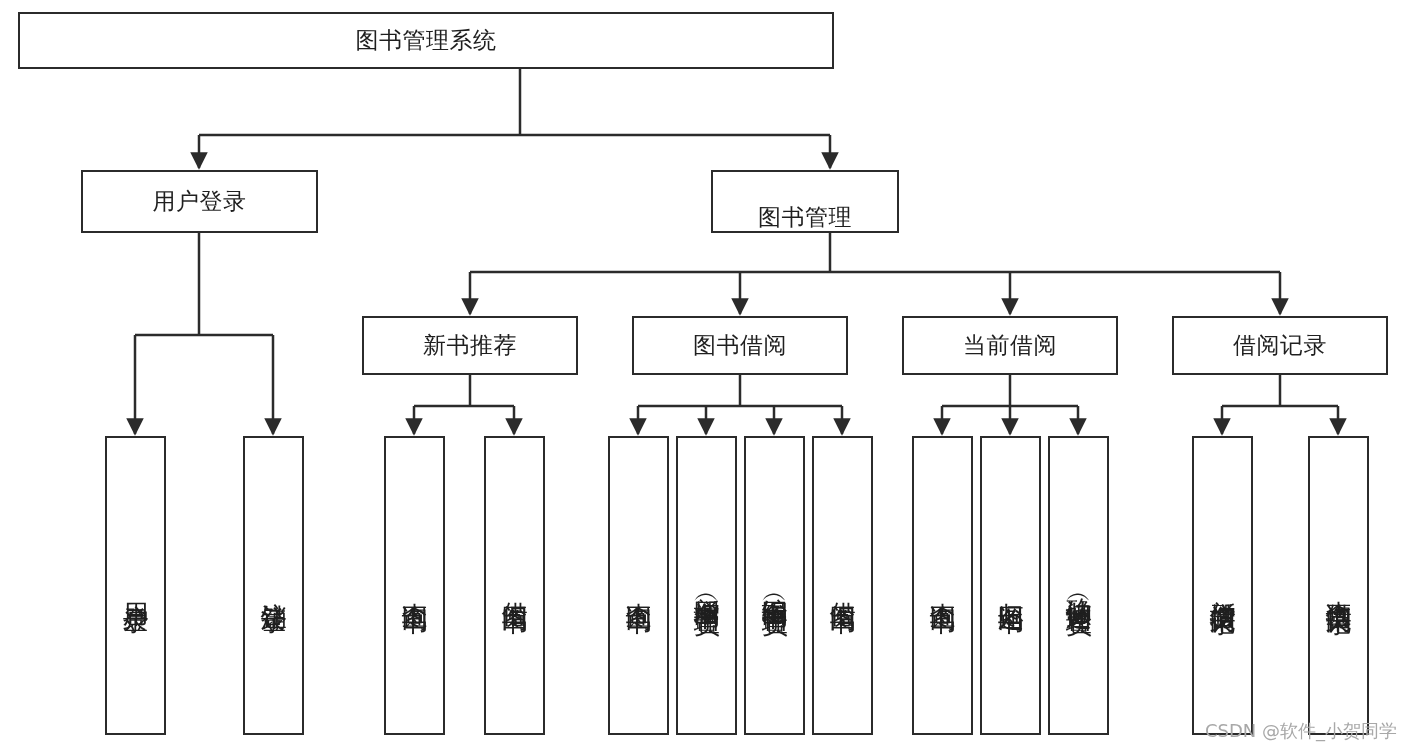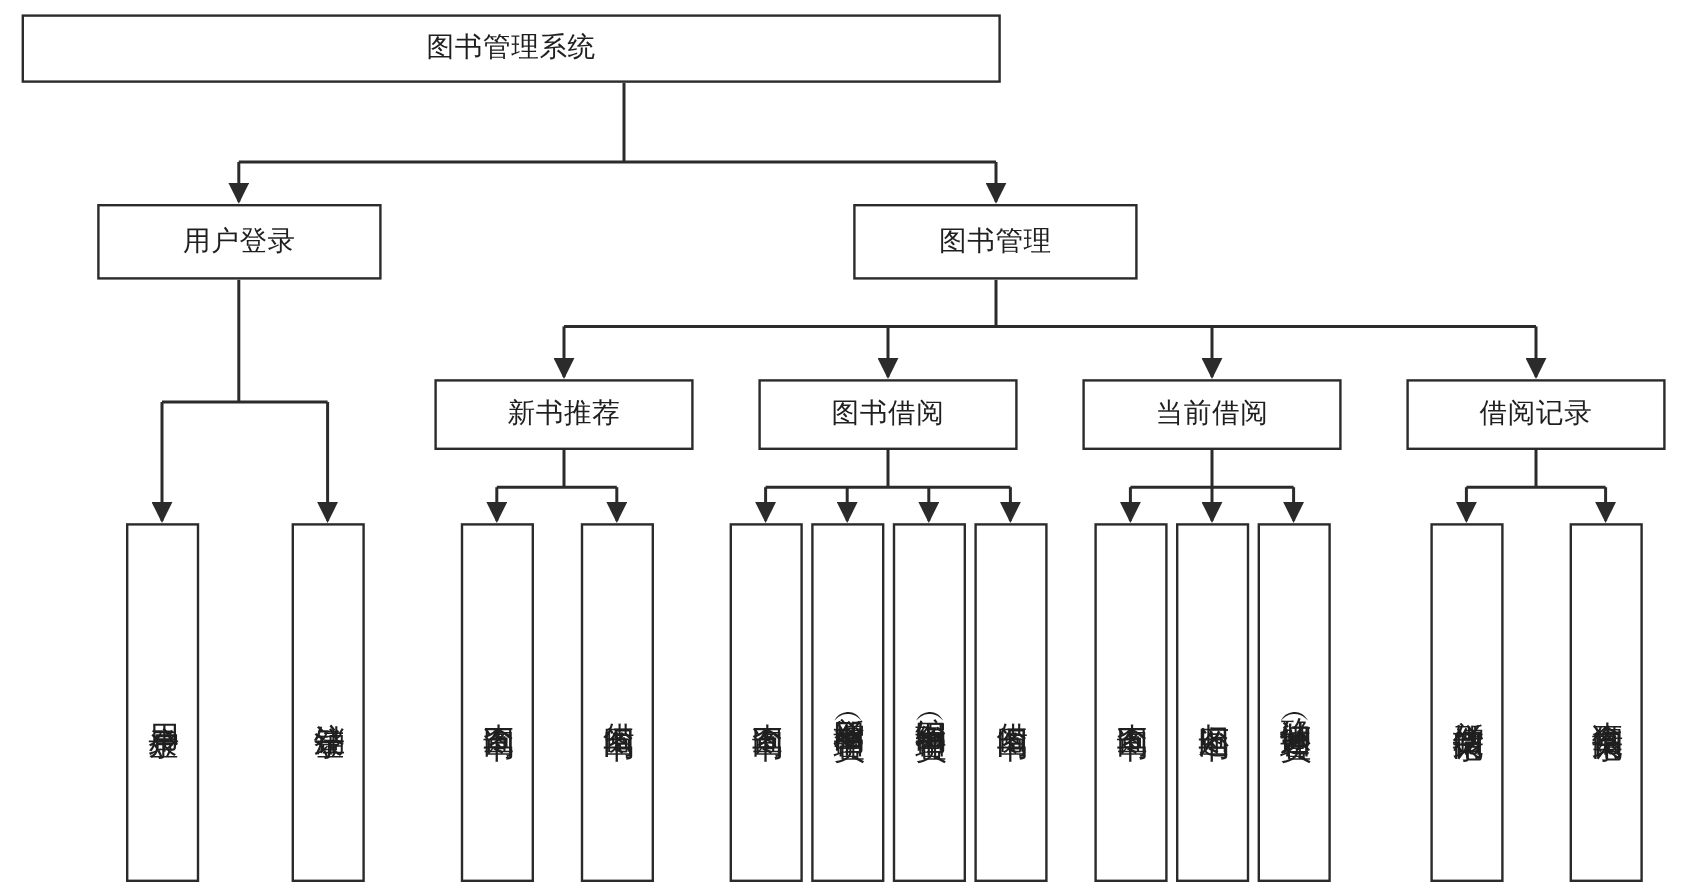--- a/index.html
+++ b/index.html
@@ -132,21 +132,21 @@
     </g>
   </svg>
 
   <div class="node root horiz" style="left:18px; top:12px; width:816px; height:57px;">
     <span class="label">图书管理系统</span>
   </div>
 
   <div class="node horiz" style="left:81px; top:170px; width:237px; height:63px;">
     <span class="label">用户登录</span>
   </div>
-  <div class="node horiz" style="left:711px; top:170px; width:237px; height:63px;">
+  <div class="node horiz" style="left:711px; top:170px; width:188px; height:63px;align-items:flex-end;">
     <span class="label">图书管理</span>
   </div>
 
   <div class="node horiz" style="left:632px; top:316px; width:216px; height:59px;">
     <span class="label">图书借阅</span>
   </div>
   <div class="node horiz" style="left:362px; top:316px; width:216px; height:59px;">
     <span class="label">新书推荐</span>
   </div>
   <div class="node horiz" style="left:1172px; top:316px; width:216px; height:59px;">
@@ -193,14 +193,15 @@
     <span class="label">确认归还（管理员）</span>
   </div>
 
   <div class="node vert" style="left:1192px; top:436px; width:61px; height:299px;">
     <span class="label">新增借阅记录</span>
   </div>
   <div class="node vert" style="left:1308px; top:436px; width:61px; height:299px;">
     <span class="label">查询借阅记录</span>
   </div>
 
+  <div class="watermark">CSDN @软件_小贺同学</div>
 
 </div>
 
 </body></html>

